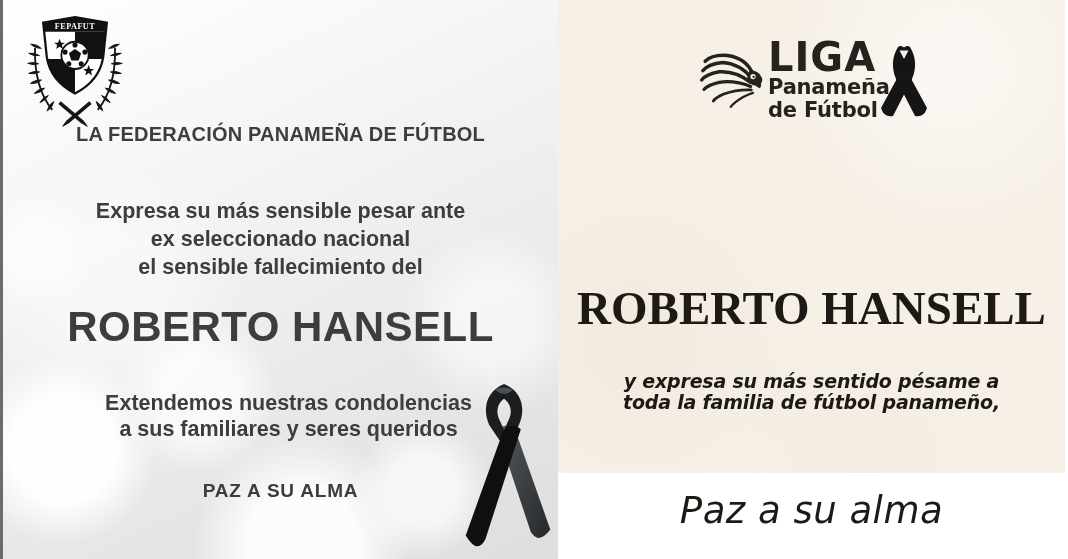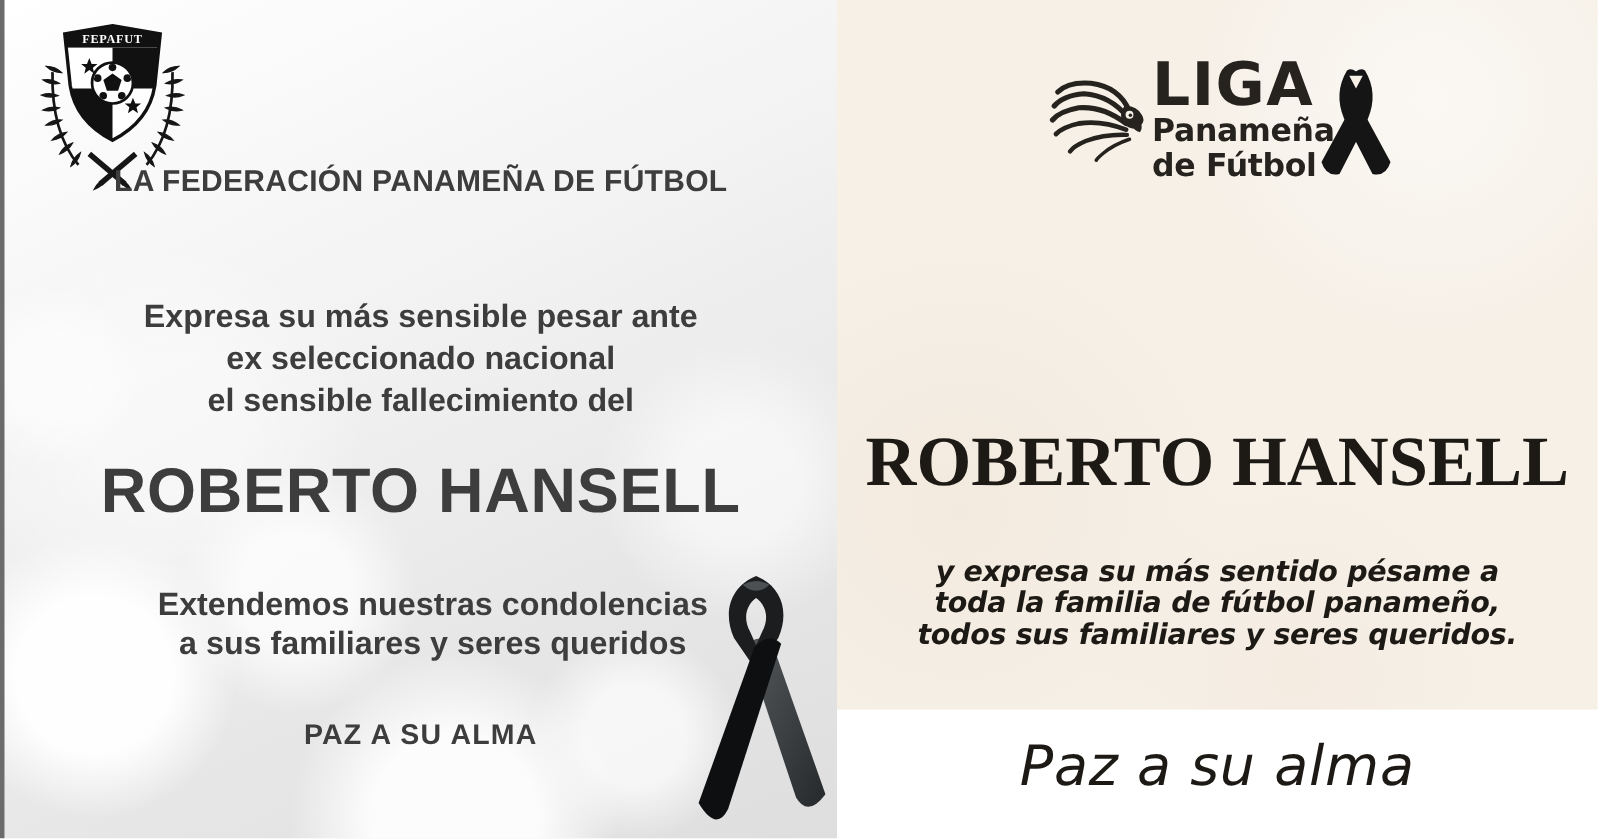--- a/index.html
+++ b/index.html
@@ -16,21 +16,21 @@
       radial-gradient(circle 110px at 300px 545px, rgba(255,255,255,.90) 50%, rgba(255,255,255,0) 100%),
       radial-gradient(circle 80px  at 195px 395px, rgba(255,255,255,.75) 48%, rgba(255,255,255,0) 100%),
       radial-gradient(circle 95px  at 490px 320px, rgba(255,255,255,.60) 42%, rgba(255,255,255,0) 100%),
       radial-gradient(circle 70px  at 420px 490px, rgba(255,255,255,.70) 48%, rgba(255,255,255,0) 100%),
       radial-gradient(circle 130px at 110px 290px, rgba(255,255,255,.45) 38%, rgba(255,255,255,0) 100%),
       radial-gradient(circle 60px  at  30px 250px, rgba(255,255,255,.55) 45%, rgba(255,255,255,0) 100%),
       linear-gradient(155deg, #ffffff 0%, #f3f3f3 38%, #e7e7e7 70%, #dedede 100%);
     color:#3d3d3d;
   }
   .panel-left .abs { position:absolute; left:0; right:0; text-align:center; }
-  .l-title   { top:110px; font-size:20px; font-weight:bold; letter-spacing:.2px; }
+  .l-title   { top:123px; font-size:20px; font-weight:bold; letter-spacing:.2px; }
   .l-message { top:197px; font-size:21.5px; font-weight:bold; line-height:28px; }
   .l-name    { top:303px; font-size:42px; font-weight:bold; letter-spacing:.5px; }
   .l-cond    { top:390px; font-size:21.5px; font-weight:bold; line-height:26px;padding-left:16px; }
   .l-closing { top:480px; font-size:19px; font-weight:bold; letter-spacing:.8px; }
   .l-logo    { position:absolute; left:22px; top:8px; width:100px; height:122px; }
   .l-ribbon  { position:absolute; left:456px; top:382px; width:100px; height:177px; }
 
   
   .panel-right {
     position:relative; width:507px; height:473px;
@@ -194,18 +194,17 @@
         <polygon points="30,17 25.5,8.5 34.5,8.5" fill="#f6f0e7"></polygon>
       </svg>
     </div>
 
 
     <div class="abs r-name">ROBERTO HANSELL</div>
 
     <div class="abs r-cond">
       <div>y expresa su más sentido pésame a</div>
       <div>toda la familia de fútbol panameño,</div>
-      <div>todos sus familiares y seres queridos.</div>
     </div>
 
     <div class="abs r-closing">Paz a su alma</div>
   </section>
 </div>
 
 </body></html>

